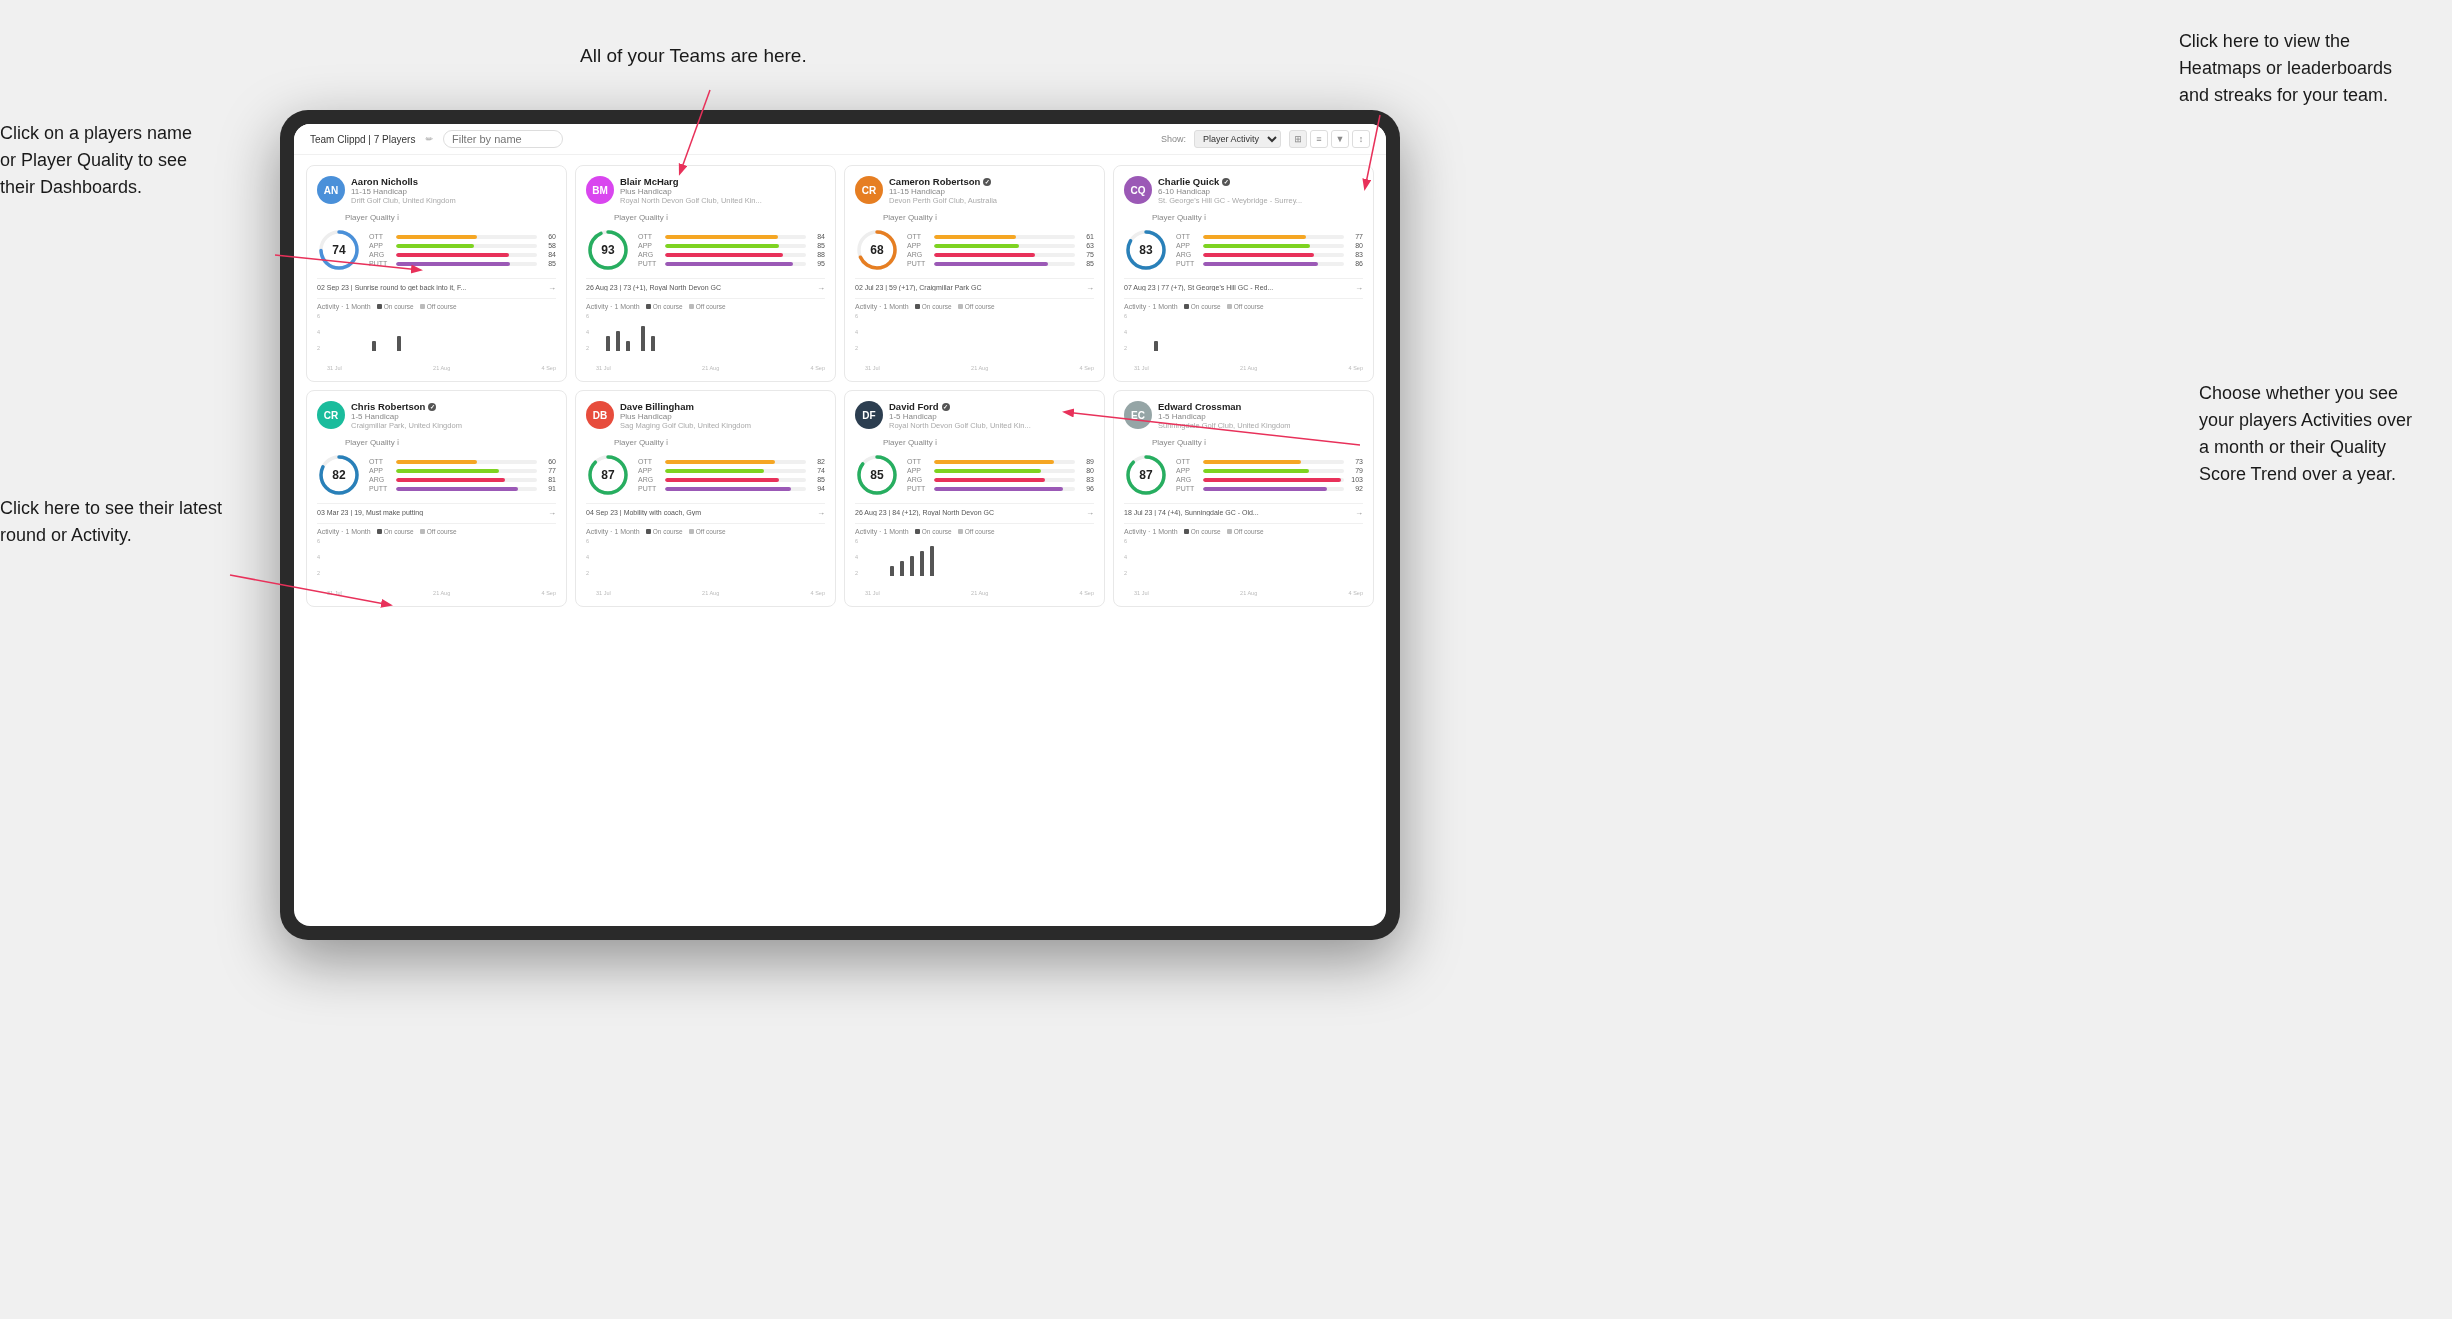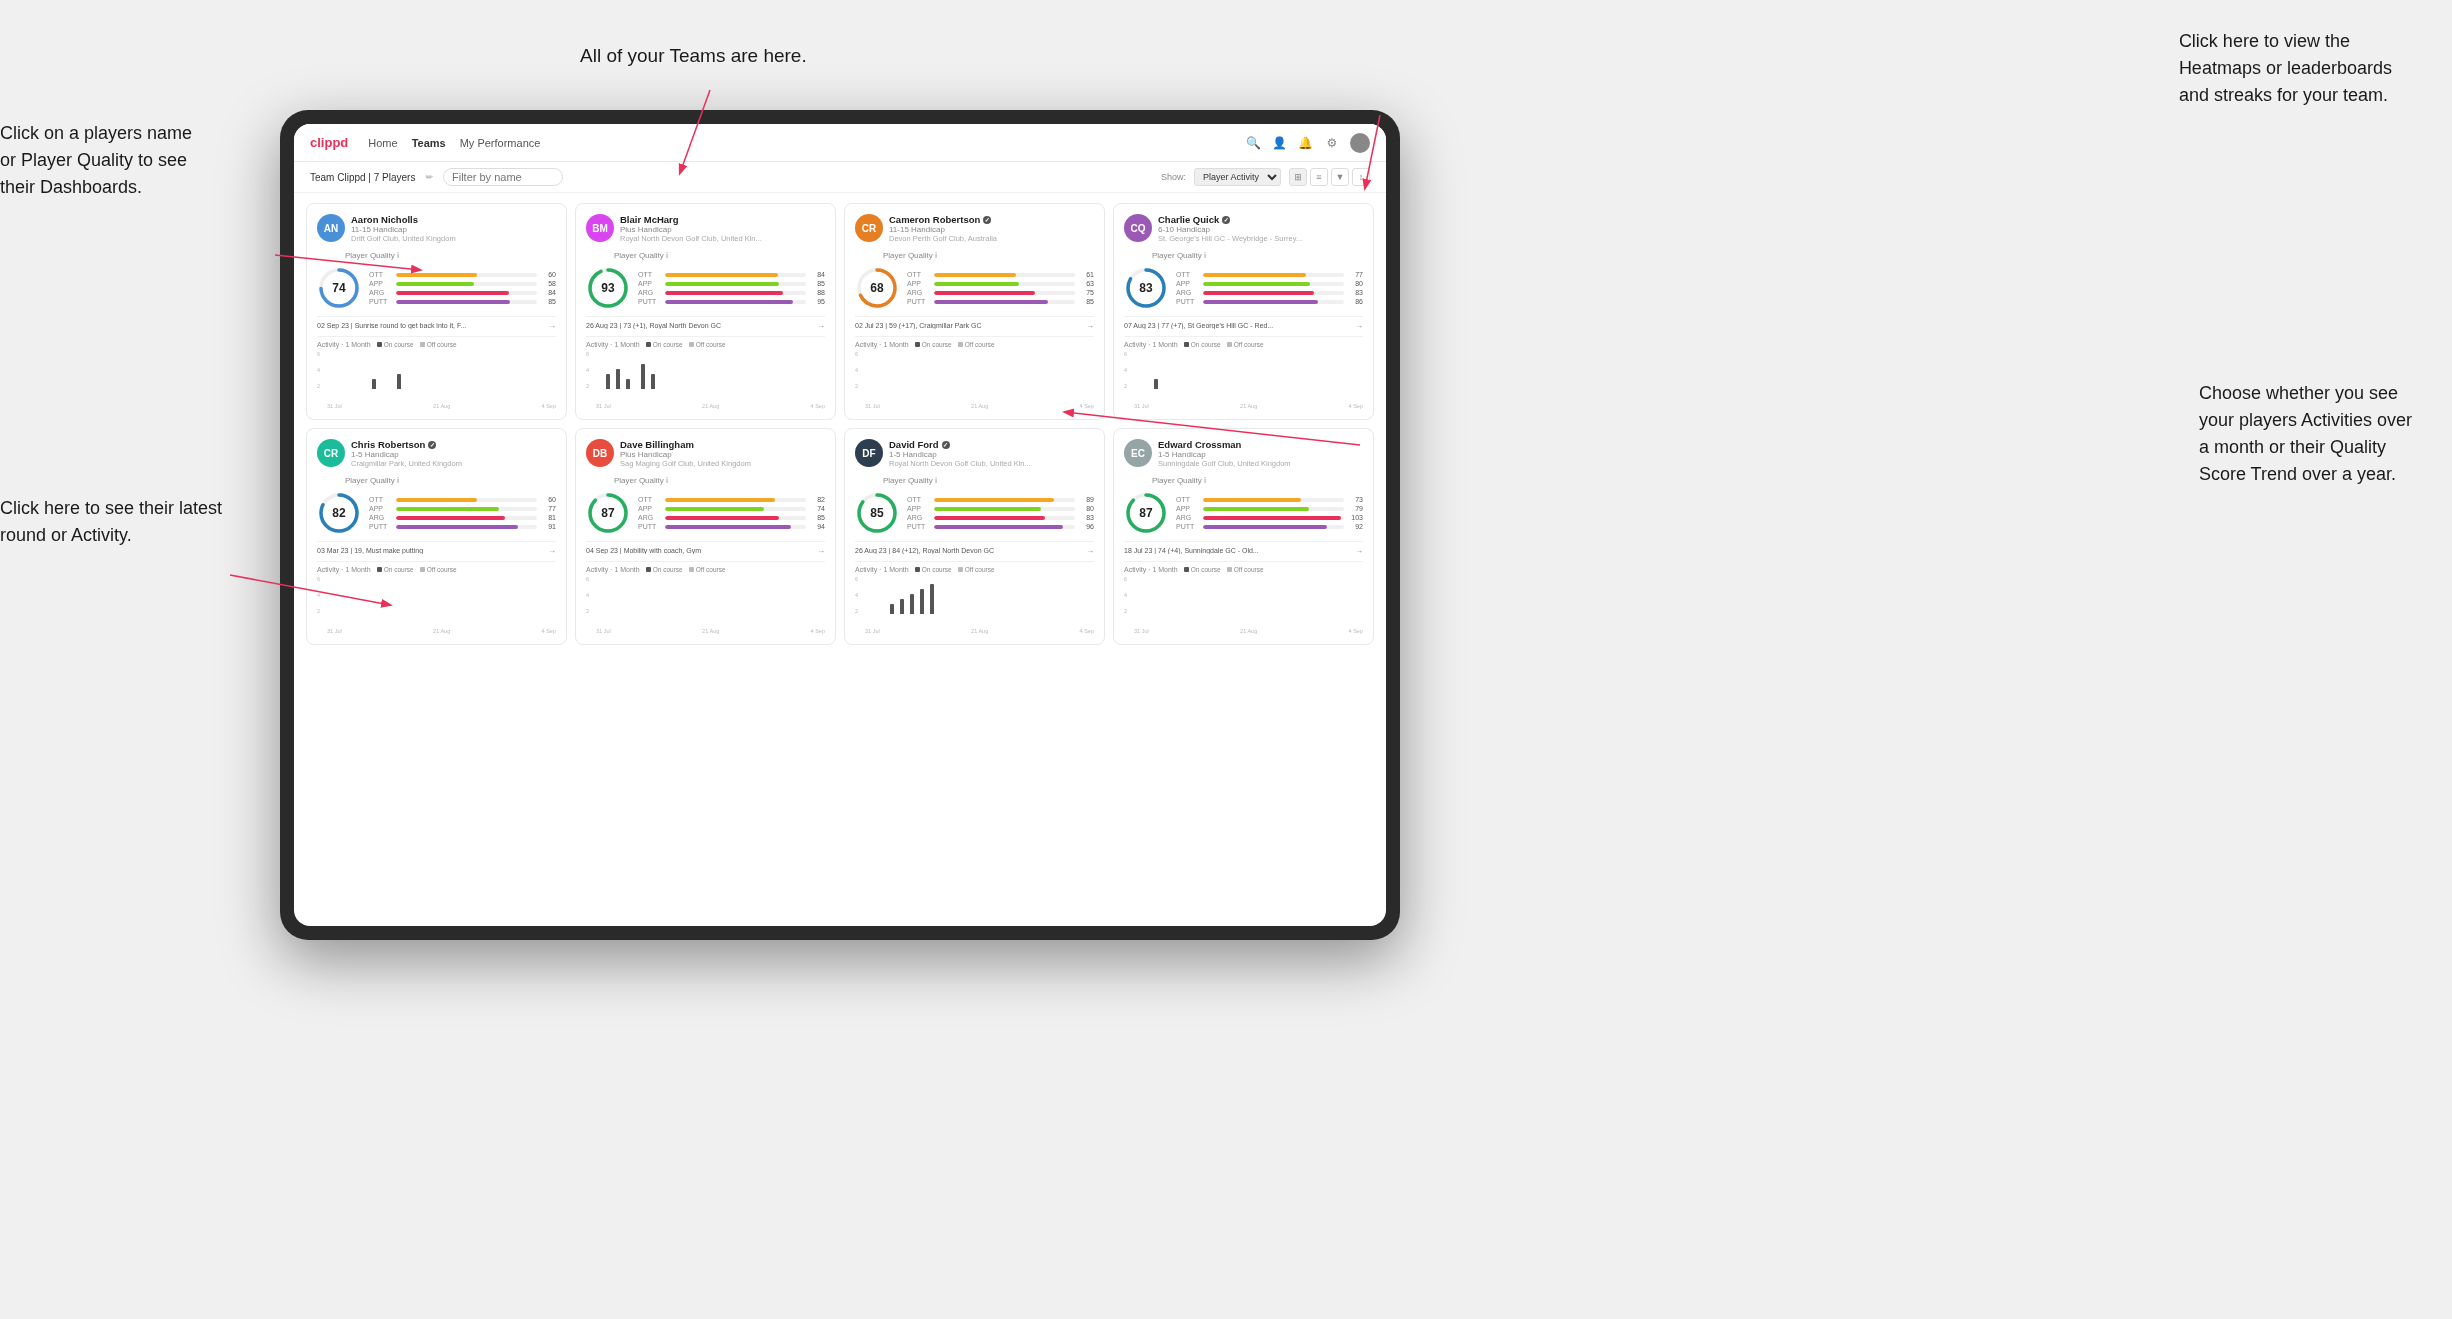--- a/index.html
+++ b/index.html
@@ -484,35 +484,20 @@
       position: absolute;
       pointer-events: none;
     }
   </style>
 </head>
 <body>
 
 <div class="tablet-frame">
   <div class="tablet-screen">
 
-    <div class="top-nav">
-      <span class="nav-logo">clippd</span>
-      <div class="nav-items">
-        <span class="nav-item">Home</span>
-        <span class="nav-item active">Teams</span>
-        <span class="nav-item">My Performance</span>
-      </div>
-      <div class="nav-right">
-        <div class="nav-icon">🔍</div>
-        <div class="nav-icon">👤</div>
-        <div class="nav-icon">🔔</div>
-        <div class="nav-icon">⚙</div>
-        <div class="nav-icon" style="width:20px;height:20px;background:#888;border-radius:50%;"></div>
-      </div>
-    </div>
 
 
     <div class="team-bar">
       <span class="team-label">Team Clippd | 7 Players</span>
       <span style="font-size:9px;color:#aaa;">✏</span>
       <input class="team-filter" type="text" placeholder="Filter by name" style="">
       <div class="team-bar-right">
         <span class="show-label">Show:</span>
         <select class="show-select">
           <option>Player Activity</option>

